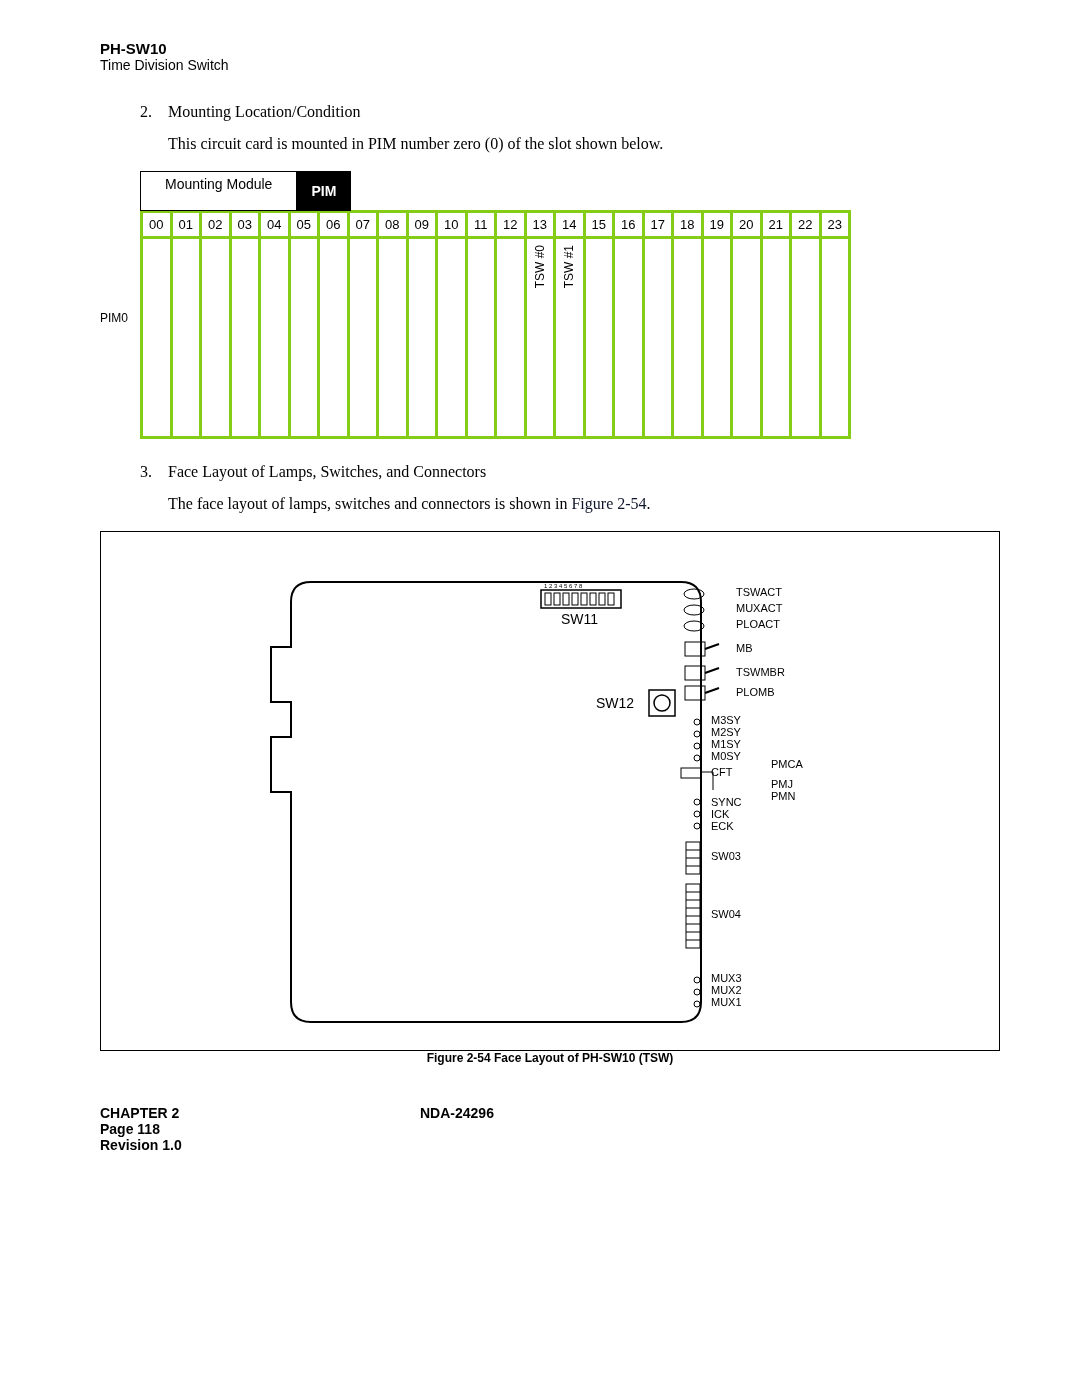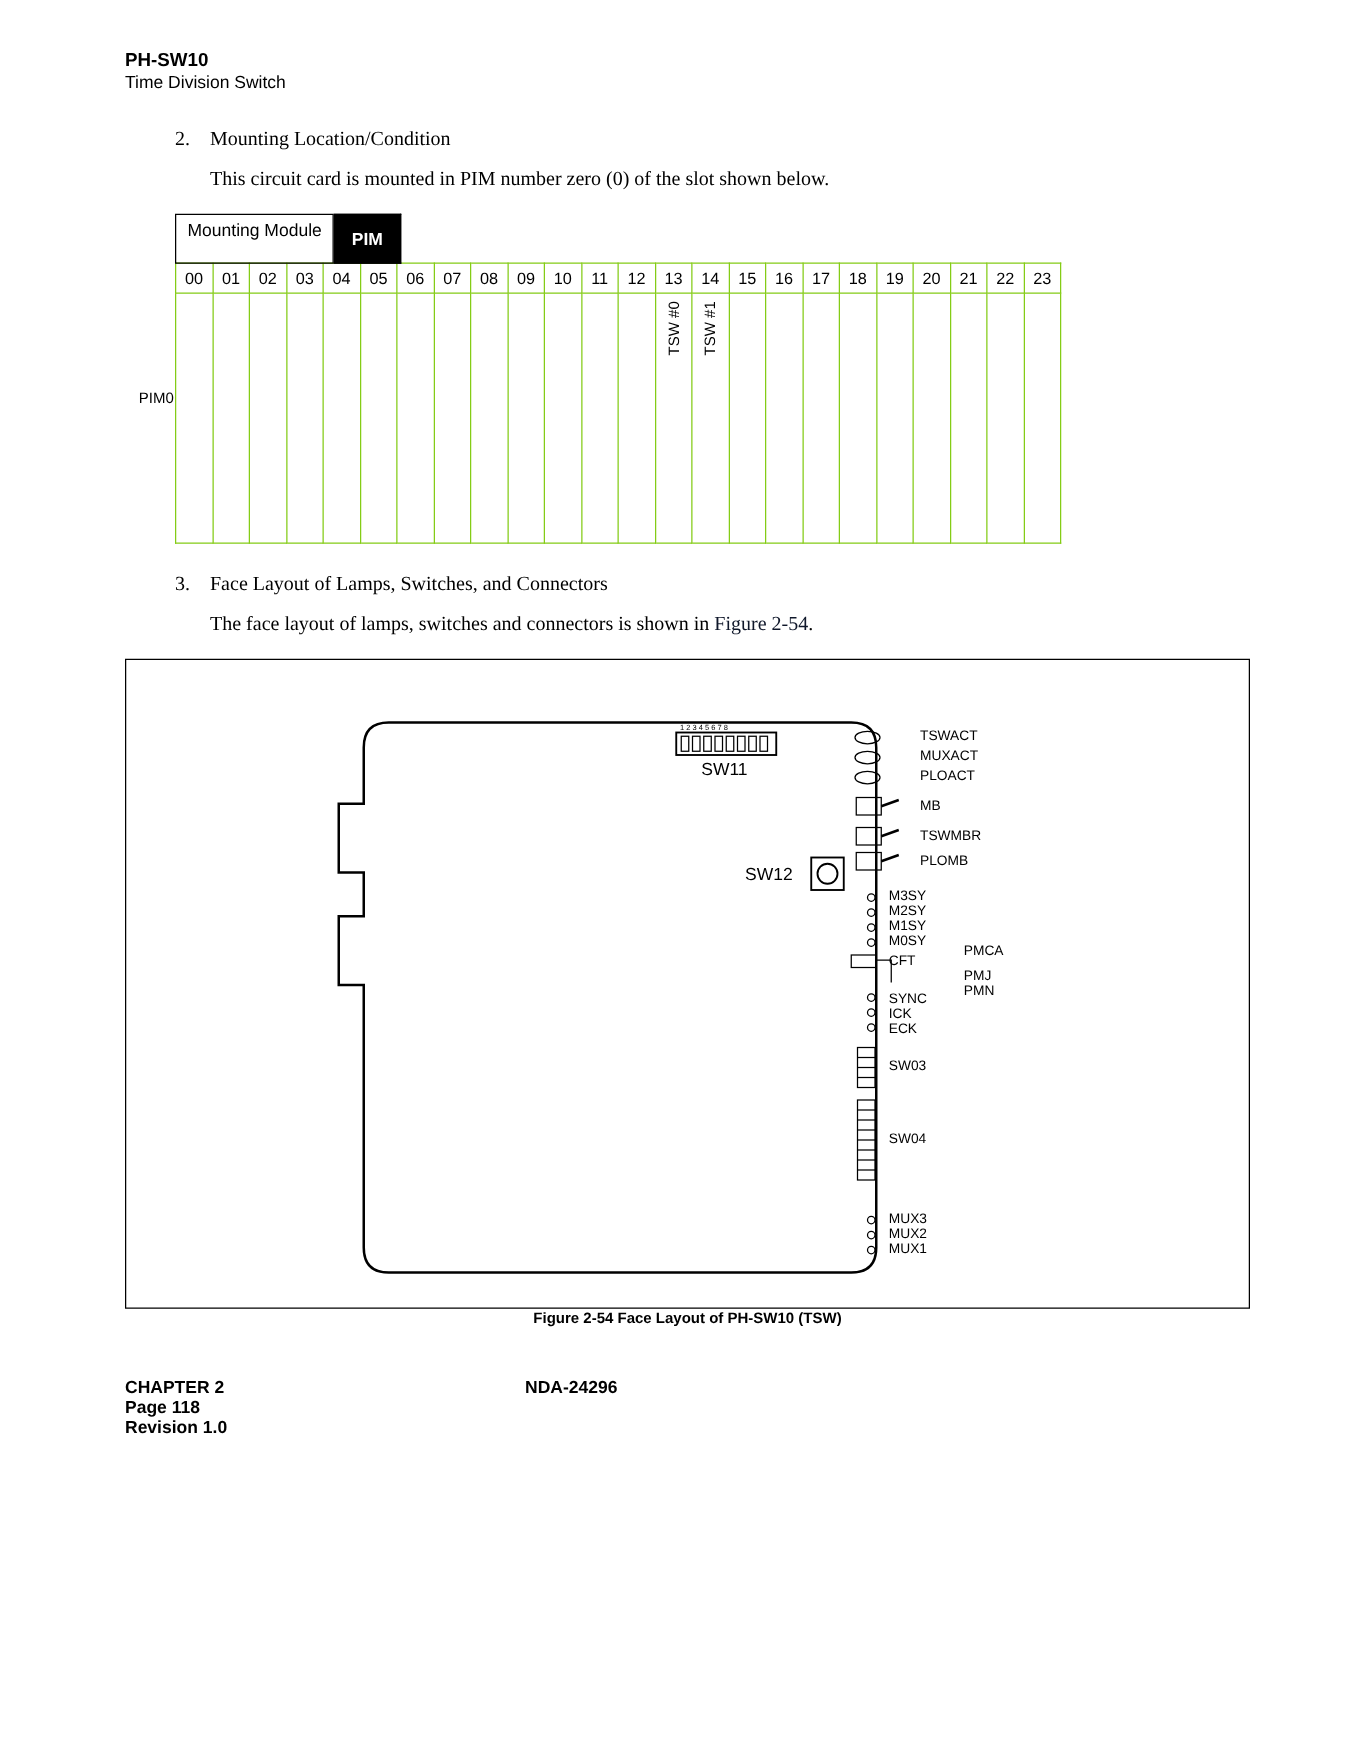--- a/index.html
+++ b/index.html
@@ -16,24 +16,24 @@
   .header-sub { font-size: 14px; margin-bottom: 30px; }
   .section-row { display: flex; margin: 10px 0 10px 40px; font-family: "Times New Roman", serif; font-size: 16px; }
   .section-num { width: 28px; flex-shrink:0; }
   .section-body { flex:1; }
   .section-para { margin: 14px 0 18px 68px; font-family: "Times New Roman", serif; font-size: 16px; }
   .link { color: #0f172a; }
 
   
   .mm-wrap { margin-left: 0; }
   .mm-header { display:inline-flex; }
-  .mm-header .lbl { border:1px solid #000; padding:4px 9px; font-size:14px; }
+  .mm-header .lbl { border:1px solid #000; padding:4px 24px; font-size:14px; }
   .mm-header .pim { border:1px solid #000; border-left:none; padding:11px 14px; background:#000; color:#fff; font-weight:bold; font-size:14px; }
   .slot-table { border-collapse: collapse; margin-top:-1px; }
-  .slot-table td { border:1px solid #84cc16; text-align:center; font-size:13px; padding:4px 0; }
+  .slot-table td { border:3px solid #84cc16; text-align:center; font-size:13px; padding:4px 0; }
   .slot-table .hdr td { width:29.5px; }
   .slot-table .body td { height:200px; vertical-align: top; padding-top:6px; position:relative; }
   .vtext { writing-mode: vertical-rl; transform: rotate(180deg); font-size:12px; display:inline-block; }
 
   
   .figure-box { border:1px solid #000; padding:30px 20px 20px 40px; margin-top:10px; height:520px; position:relative; }
   .caption { text-align:center; font-weight:bold; font-size:12px; }
 
   .footer { margin-top:40px; display:flex; font-weight:bold; font-size:14px; }
   .footer-left { width: 320px; }
@@ -110,21 +110,21 @@
       <td></td>
       <td></td>
       <td></td>
       <td></td>
       <td></td>
       <td></td>
       <td></td>
     </tr>
   </tbody>
     </table>
-  <div style="position:absolute; left:11px; top:140px; font-size:12px;">PIM0</div>
+  <div style="position:absolute; left:0; top:140px; font-size:12px;">PIM0</div>
 </div>
 
 <div class="section-row" style="margin-top:24px;">
   <div class="section-num">3.</div>
   <div class="section-body">Face Layout of Lamps, Switches, and Connectors</div>
 </div>
 <div class="section-para">
   <span>The face layout of lamps, switches and connectors is shown in </span><span class="link">Figure 2-54</span><span>.</span>
 </div>
 

